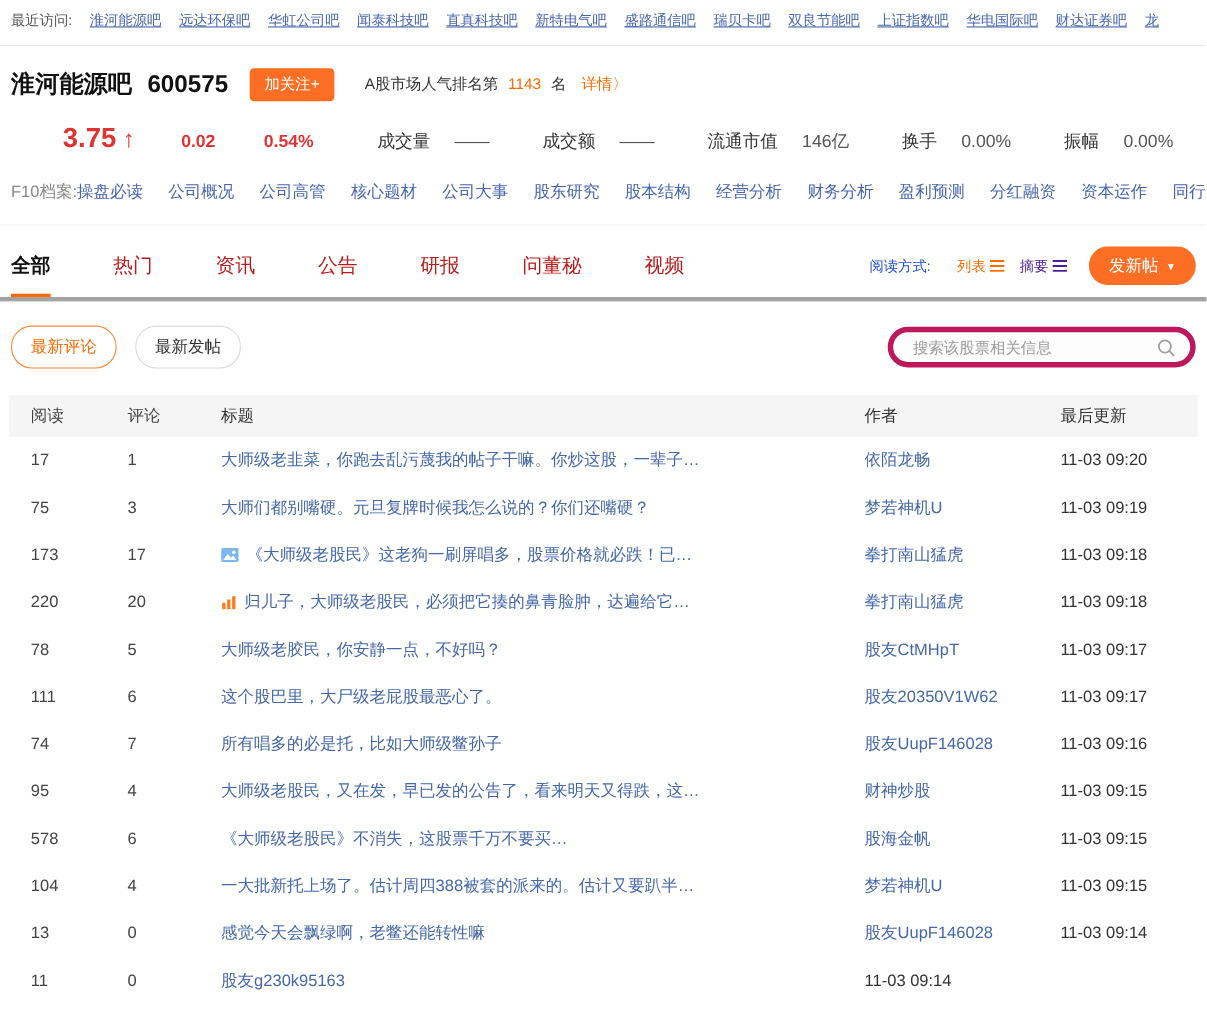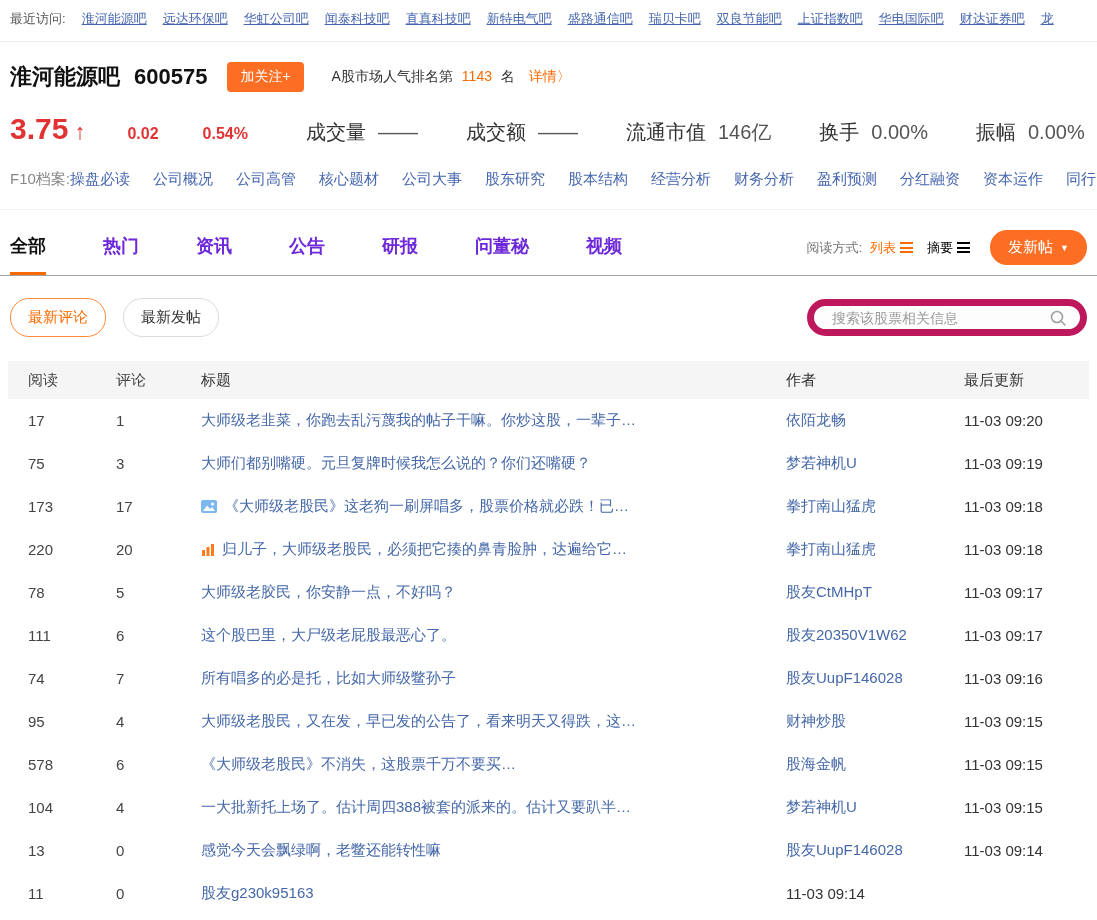--- a/index.html
+++ b/index.html
@@ -30,70 +30,70 @@
   .follow-btn {
     margin-left: 20px; background: #fb6e23; color: #fff; border: none;
     border-radius: 4px; font-size: 14px; padding: 6px 13px; cursor: pointer;
   }
   .rank-wrap { margin-left: 28px; font-size: 14px; color: #333; }
   .rank-num { color: #ff6a00; margin: 0 5px; }
   .rank-detail { color: #ff6a00; margin-left: 10px; text-decoration: none; margin-top: 15px; }
 
   
   .quote-row { display: flex; align-items: baseline; padding: 20px 10px 0; white-space: nowrap; overflow: hidden; }
-  .price { font-size: 30px; font-weight: bold; color: #e03434; }
+  .price { font-size: 25px; font-weight: bold; color: #e03434; margin-left: 47px; }
   .arrow { font-size: 22px; font-weight: bold; color: #e03434; margin-left: 6px; }
   .change { font-size: 16px; font-weight: bold; color: #e03434; margin-left: 42px; }
   .pct { font-size: 16px; font-weight: bold; color: #e03434; margin-left: 44px; }
   #quote-fields { display: flex; margin-left: 58px; gap: 48px; }
-  .qfield { display: flex; align-items: baseline; gap: 12px; font-size: 20px; }
+  .qfield { display: flex; align-items: baseline; gap: 22px; font-size: 16px; }
   .qlabel { color: #333; }
   .qvalue { color: #555; }
 
   
   .f10-row {
     display: flex; align-items: center; 
     padding: 24px 10px 20px; font-size: 15px; white-space: nowrap; overflow: hidden;
     border-bottom: 1px solid #f2f2f2;
   }
   .f10-label { color: #888; }
   .f10-link { color: #4666ae; text-decoration: none; }
 
   
   .tabs-row {
-    display: flex; align-items: flex-end; justify-content: space-between;
-    padding: 18px 10px 0; border-bottom: 1px solid #a3a3a3;
+    display: flex; justify-content: space-between;
+    padding: 18px 10px 0; border-bottom: 4px solid #a3a3a3;
   }
   #tabs { display: flex; gap: 57px; }
-  .tab { font-size: 18px; color: #6d28d9; padding: 6px 0 14px; text-decoration: none; font-weight: bold; }
+  .tab { font-size: 18px; color: #b91c1c; padding: 6px 0 14px; text-decoration: none; }
   .tab.active { color: #111; font-weight: bold; border-bottom: 3px solid #ff6a00; }
   .tabs-right { display: flex; align-items: center; padding-bottom: 10px; }
-  .read-mode-label { font-size: 13px; color: #737373; margin-right: 8px; }
+  .read-mode-label { font-size: 13px; color: #1d4ed8; margin-right: 24px; }
   .read-mode { font-size: 13px; display: inline-flex; align-items: center; gap: 4px; cursor: pointer; }
   .read-mode.list { color: #ff6a00; }
-  .read-mode.digest { color: #000000; margin-left: 14px; font-family: Liberation Mono, monospace; }
+  .read-mode.digest { color: #4c1d95; margin-left: 14px; font-family: Liberation Mono, monospace; }
   .list-icon {
     display: inline-block; width: 13px; height: 11px;
     background: repeating-linear-gradient(to bottom, currentColor 0 2px, transparent 2px 4.5px);
   }
   .new-post-btn {
     margin-left: 20px; background: #fb6e23; color: #fff; border: none;
     border-radius: 17px; padding: 8px 18px; font-size: 15px; cursor: pointer;
     display: inline-flex; align-items: center; gap: 7px;
   }
   .caret { font-size: 9px; }
 
   
   .filters-row { display: flex; align-items: center; padding: 22px 10px 0; }
   .pill { border-radius: 19px; font-size: 15px; padding: 9px 17px; cursor: pointer; background: #fff; }
   .pill.primary { border: 1px solid #ff8a3d; color: #ff6a00; }
   .pill.secondary { border: 1px solid #dcdcdc; color: #333; margin-left: 17px; }
   .search-box {
     margin-left: auto; display: flex; align-items: center;
-    width: 280px; height: 37px; border: 7px solid #be185d; border-radius: 19px;
+    width: 280px; height: 37px; border: 5px solid #be185d; border-radius: 19px;
     background: #fdfdfd; padding: 0 13px 0 16px;
   }
   .search-input { border: none; outline: none; background: transparent; flex: 1; font-size: 14px; color: #333; }
   .search-input::placeholder { color: #9b9b9b; }
   .search-icon { flex: none; display: inline-flex; }
 
   
   .table { margin: 24px 8px 0; }
   .thead, .trow {
     display: grid; grid-template-columns: 88px 85px 585px 178px auto;

